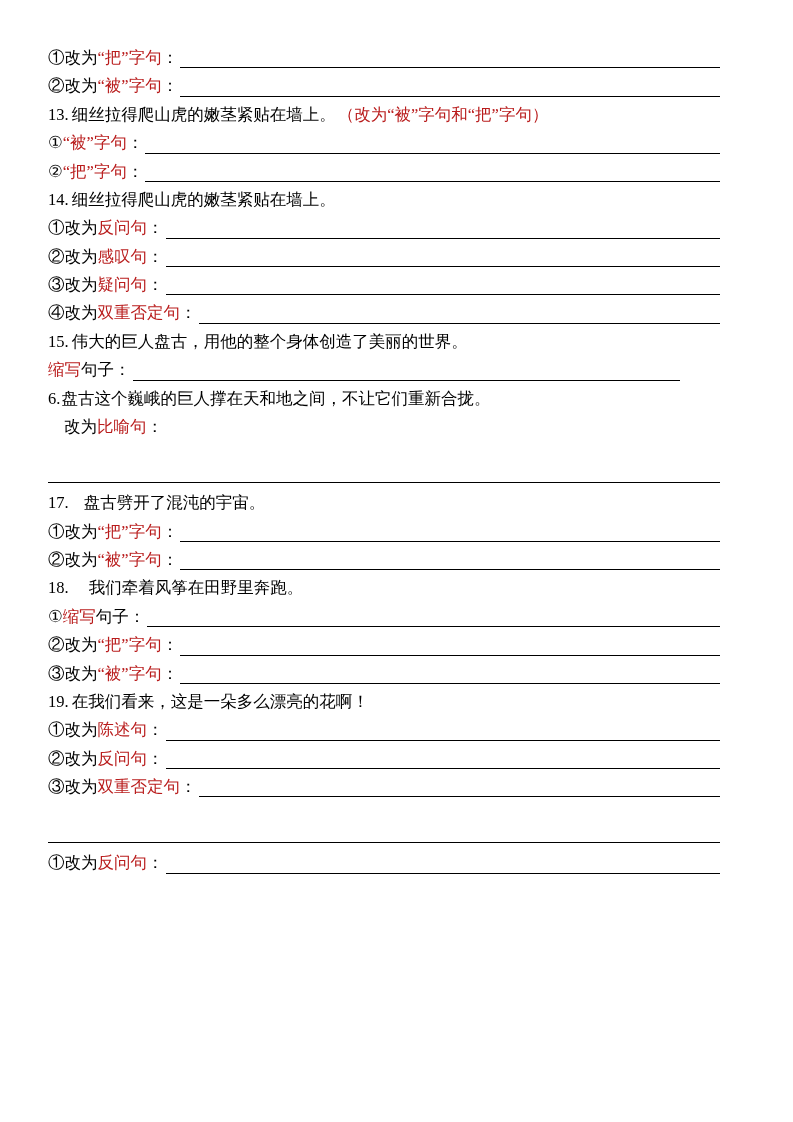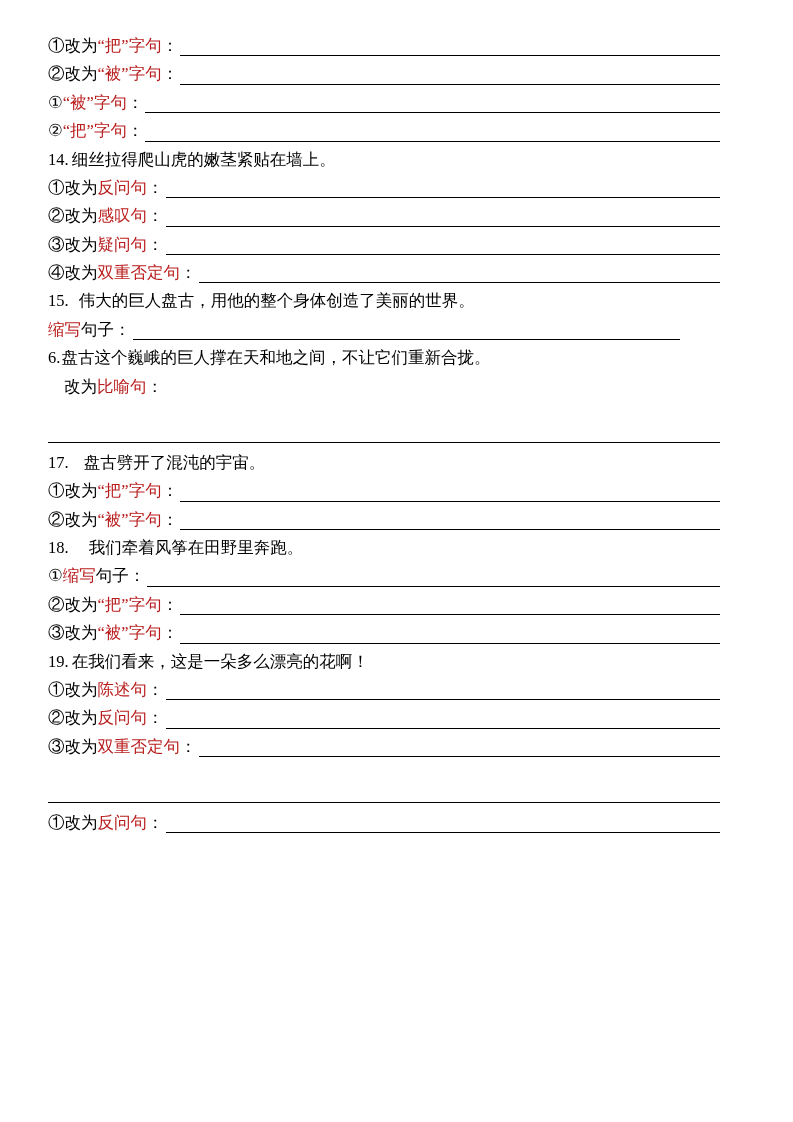--- a/index.html
+++ b/index.html
@@ -12,21 +12,21 @@
     height: 1122px;
     font-family: "Liberation Serif", "DejaVu Serif", serif;
     color: #000000;
     position: relative;
     overflow: hidden;
   }
   .page {
     box-sizing: border-box;
     width: 768px;
     height: 1122px;
-    padding: 32px 48px 0 48px;
+    padding: 44px 48px 0 48px;
   }
   .line {
     display: flex;
     align-items: baseline;
     font-size: 16.5px;
     line-height: 1.72;
     white-space: nowrap;
   }
   .line .txt {
     flex: 0 0 auto;
@@ -61,20 +61,25 @@
     <span class="blank"></span>
   </div>
 
   <div class="line">
     <span class="txt">②改为</span>
     <span class="txt red">“被”字句</span>
     <span class="txt">：</span>
     <span class="blank"></span>
   </div>
 
+  <div class="line">
+    <span class="txt">13.</span>
+    <span class="txt" style="margin-left:3px">细丝拉得爬山虎的嫩茎紧贴在墙上。</span>
+    <span class="txt red" style="margin-left:2px">（改为“被”字句和“把”字句）</span>
+  </div>
 
   <div class="line">
     <span class="txt">①</span>
     <span class="txt red">“被”字句</span>
     <span class="txt">：</span>
     <span class="blank"></span>
   </div>
 
   <div class="line">
     <span class="txt">②</span>
@@ -111,21 +116,21 @@
 
   <div class="line">
     <span class="txt">④改为</span>
     <span class="txt red">双重否定句</span>
     <span class="txt">：</span>
     <span class="blank"></span>
   </div>
 
   <div class="line">
     <span class="txt">15.</span>
-    <span class="txt" style="margin-left:10px">伟大的巨人盘古，用他的整个身体创造了美丽的世界。</span>
+    <span class="txt" style="margin-left:3px">伟大的巨人盘古，用他的整个身体创造了美丽的世界。</span>
   </div>
 
   <div class="line">
     <span class="txt red">缩写</span>
     <span class="txt">句子：</span>
     <span class="blank" style="margin-right:40px"></span>
   </div>
 
   <div class="line">
     <span class="txt">6.</span>

